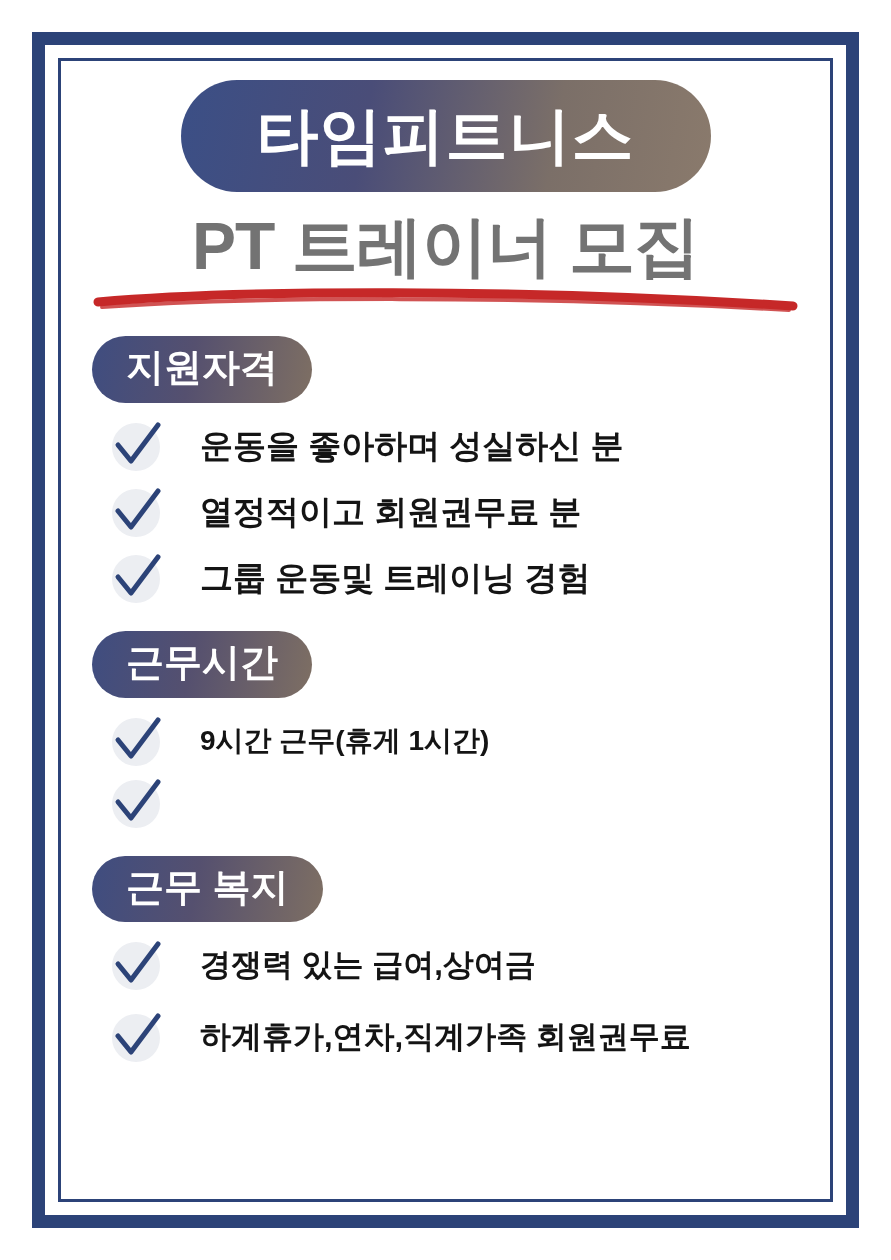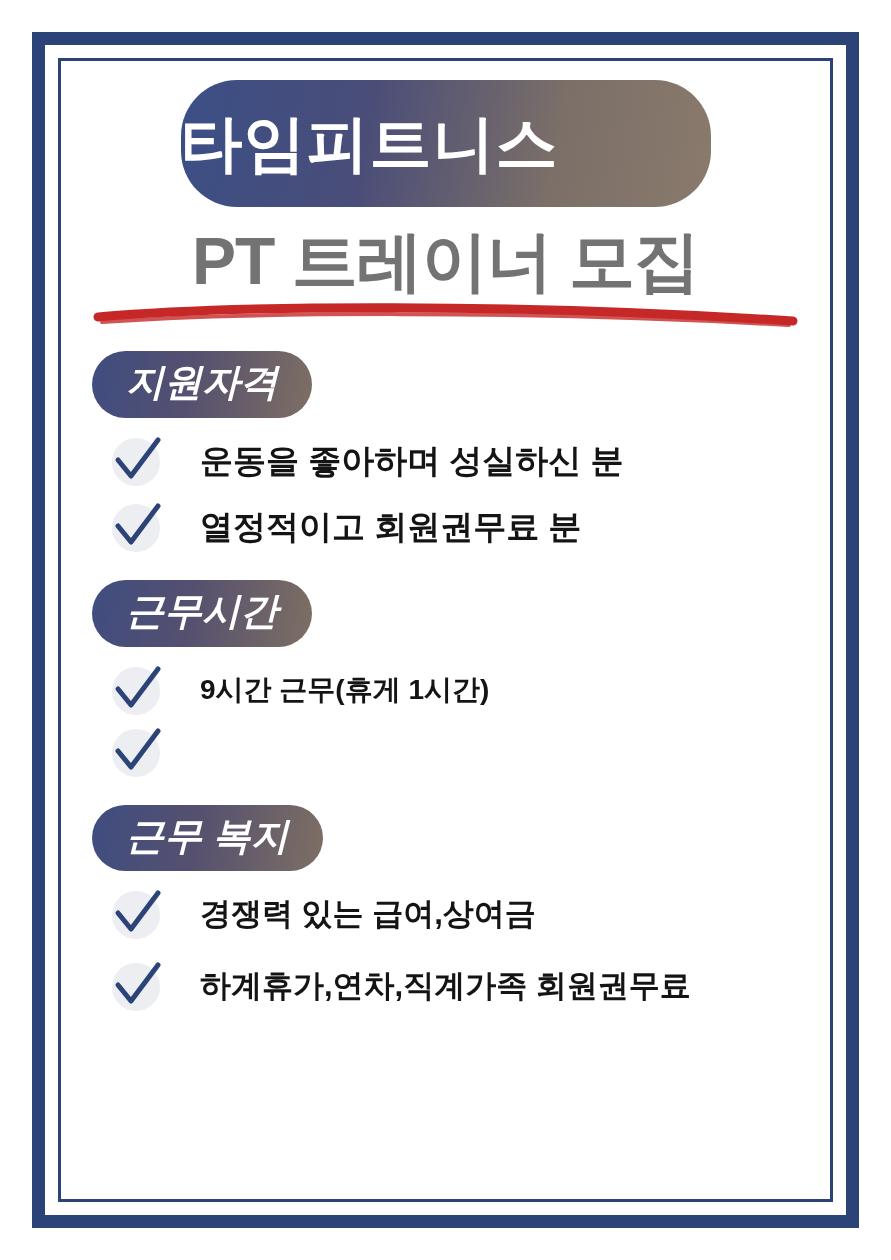--- a/index.html
+++ b/index.html
@@ -50,26 +50,26 @@
     right: 58px;
     bottom: 58px;
     box-sizing: border-box;
     padding: 22px 34px 10px 34px;
   }
 
   
   .brand-pill {
     margin: 0 auto;
     width: 530px;
-    height: 127px;
+    height: 112px;
     border-radius: 56px;
     background: linear-gradient(100deg, #3b4f86 0%, #4a4d78 35%, #7b6f68 70%, #8a7a6c 100%);
     display: flex;
     align-items: center;
-    justify-content: flex-start;
+    justify-content: center;
   }
   .brand-text {
     color: #ffffff;
     font-size: 62px;
     font-weight: 700;
     letter-spacing: 1px;
     line-height: 1;
     white-space: nowrap;
   }
 
@@ -98,21 +98,20 @@
   .section-pill {
     display: inline-block;
     border-radius: 40px;
     background: linear-gradient(100deg, #3f4d80 0%, #55506f 45%, #7e6f63 100%);
     color: #ffffff;
     font-size: 38px;
     font-weight: 700;
     padding: 11px 34px 14px 34px;
     line-height: 1.1;
     white-space: nowrap;
-    font-style: italic;
   }
   .section {
     margin-top: 24px;
   }
   .section-items {
     margin-top: 14px;
     padding-left: 16px;
   }
 
   .item {
@@ -193,20 +192,29 @@
         </div>
         <div class="item">
           <span class="check-badge">
             <span class="disc"></span>
             <svg width="58" height="58" viewBox="0 0 58 58">
               <path d="M10,28 L23,44 L50,8" stroke="#2c4378" stroke-width="5" fill="none" stroke-linecap="round" stroke-linejoin="round"></path>
             </svg>
           </span>
           <span class="item-text">열정적이고 회원권무료 분</span>
         </div>
+        <div class="item">
+          <span class="check-badge">
+            <span class="disc"></span>
+            <svg width="58" height="58" viewBox="0 0 58 58">
+              <path d="M10,28 L23,44 L50,8" stroke="#2c4378" stroke-width="5" fill="none" stroke-linecap="round" stroke-linejoin="round"></path>
+            </svg>
+          </span>
+          <span class="item-text">그룹 운동및 트레이닝 경험</span>
+        </div>
       </div>
     </div>
 
     <div class="section section-hours">
       <div class="section-pill">근무시간</div>
       <div class="section-items">
         <div class="item">
           <span class="check-badge">
             <span class="disc"></span>
             <svg width="58" height="58" viewBox="0 0 58 58">

